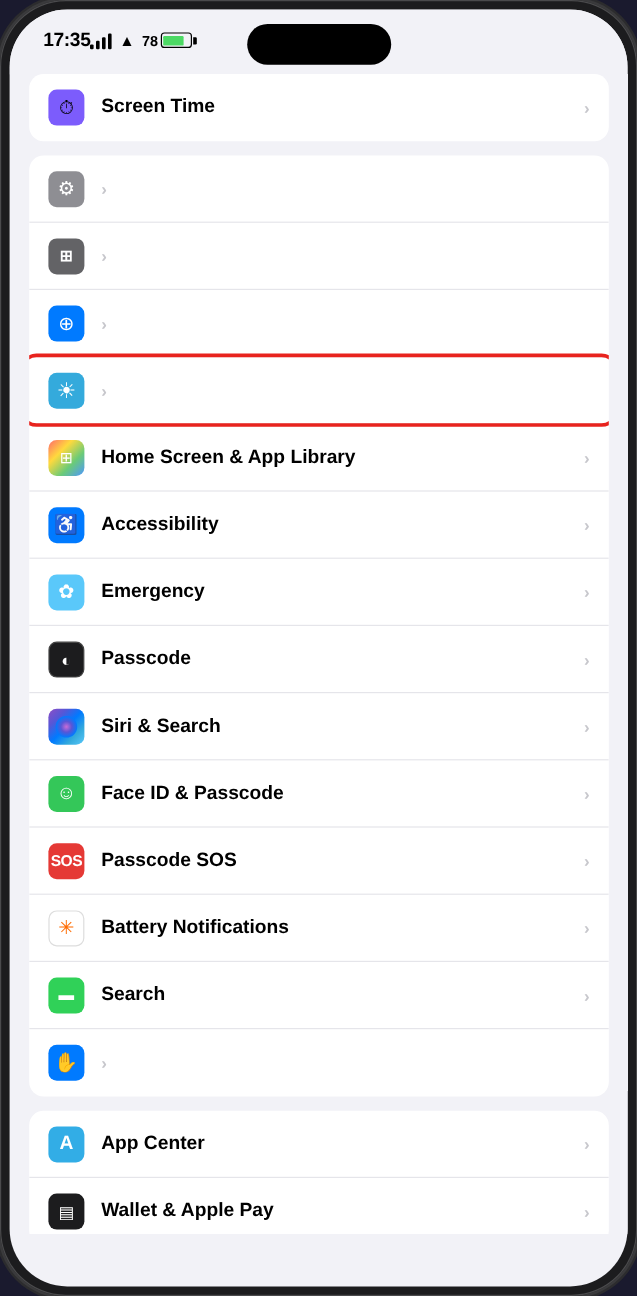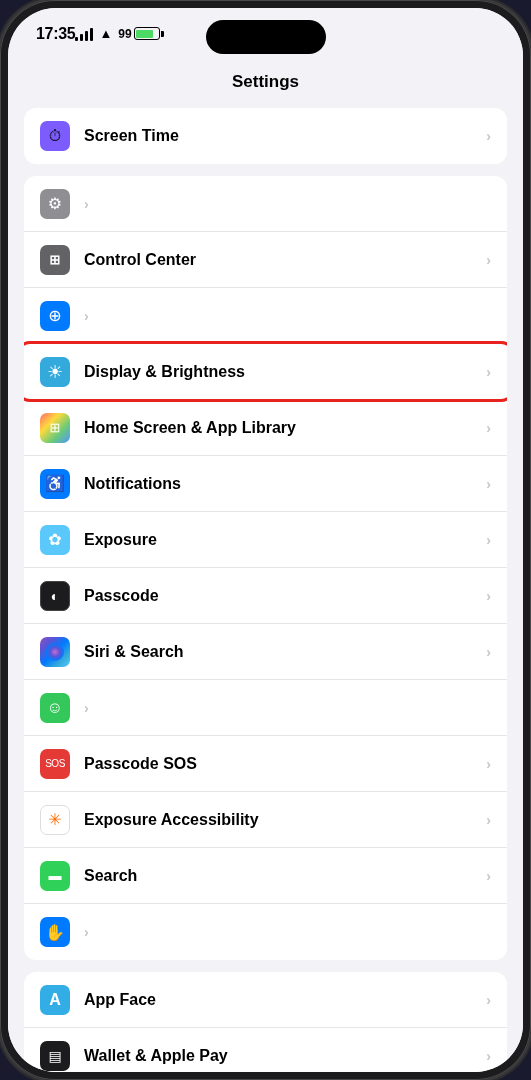--- a/index.html
+++ b/index.html
@@ -246,79 +246,76 @@
       <span class="status-time">17:35</span>
       <div class="status-icons">
         <div class="signal-bars">
           <div class="signal-bar" style="height:4px;"></div>
           <div class="signal-bar" style="height:7px;"></div>
           <div class="signal-bar" style="height:10px;"></div>
           <div class="signal-bar" style="height:13px;"></div>
         </div>
         <span class="wifi-icon">▲</span>
         <div class="battery-status">
-          <span class="battery-text">99</span>
+          <span class="battery-text">78</span>
           <div class="battery-icon">
             <div class="battery-fill"></div>
           </div>
         </div>
       </div>
     </div>
 
-    <div class="page-title">Settings</div>
 
     <div class="scroll-content">
 
       <div class="settings-section">
         <div class="settings-row">
           <div class="row-icon icon-purple" style="font-size:16px;">⏱</div>
           <span class="row-label">Screen Time</span>
           <span class="chevron">›</span>
         </div>
       </div>
 
       <div class="settings-section">
 
         <div class="settings-row">
           <div class="row-icon icon-gray" style="font-size:16px; color:#fff;">⚙</div>
           <span class="chevron">›</span>
         </div>
 
         <div class="settings-row">
           <div class="row-icon icon-gray2" style="color:#fff; font-size:13px; font-weight:bold;">⊞</div>
-          <span class="row-label">Control Center</span>
           <span class="chevron">›</span>
         </div>
 
         <div class="settings-row">
           <div class="row-icon icon-blue" style="color:#fff; font-size:16px;">⊕</div>
           <span class="chevron">›</span>
         </div>
 
         <div class="settings-row highlighted-row">
           <div class="row-icon" style="background: #34aadc; color:#fff; font-size:18px;">☀</div>
-          <span class="row-label">Display &amp; Brightness</span>
           <span class="chevron">›</span>
         </div>
 
         <div class="settings-row">
           <div class="row-icon" style="background: linear-gradient(135deg, #ff6b6b 0%, #ffd93d 33%, #6bcb77 66%, #4d96ff 100%); color:#fff; font-size:13px;">⊞</div>
           <span class="row-label">Home Screen &amp; App Library</span>
           <span class="chevron">›</span>
         </div>
 
         <div class="settings-row">
           <div class="row-icon" style="background: #007aff; color:#fff; font-size:16px;">♿</div>
-          <span class="row-label">Notifications</span>
+          <span class="row-label">Accessibility</span>
           <span class="chevron">›</span>
         </div>
 
         <div class="settings-row">
           <div class="row-icon" style="background: #5ac8fa; color:#fff; font-size:16px;">✿</div>
-          <span class="row-label">Exposure</span>
+          <span class="row-label">Emergency</span>
           <span class="chevron">›</span>
         </div>
 
         <div class="settings-row">
           <div class="row-icon" style="background: #1c1c1e; color:#fff; font-size:14px; border: 1px solid #444;">◐</div>
           <span class="row-label">Passcode</span>
           <span class="chevron">›</span>
         </div>
 
         <div class="settings-row">
@@ -333,53 +330,54 @@
                   </radialGradient>
                 </defs>
               </svg>
           </div>
           <span class="row-label">Siri &amp; Search</span>
           <span class="chevron">›</span>
         </div>
 
         <div class="settings-row">
           <div class="row-icon" style="background: #34c759; color:#fff; font-size:16px;">☺</div>
-          <span class="chevron">›</span>
-        </div>
-
-        <div class="settings-row">
-          <div class="row-icon" style="background: #e53935; color:#fff; font-size:10px; font-weight: 400; letter-spacing: -0.5px;">SOS</div>
+          <span class="row-label">Face ID &amp; Passcode</span>
+          <span class="chevron">›</span>
+        </div>
+
+        <div class="settings-row">
+          <div class="row-icon" style="background: #e53935; color:#fff; font-size:13px; font-weight: 700; letter-spacing: -0.5px;">SOS</div>
           <span class="row-label">Passcode SOS</span>
           <span class="chevron">›</span>
         </div>
 
         <div class="settings-row">
           <div class="row-icon" style="background: #fff; border: 1px solid #ddd; color: #ff6b00; font-size: 16px;">✳</div>
-          <span class="row-label">Exposure Accessibility</span>
+          <span class="row-label">Battery Notifications</span>
           <span class="chevron">›</span>
         </div>
 
         <div class="settings-row">
           <div class="row-icon" style="background: #30d158; color:#fff; font-size:13px;">▬</div>
           <span class="row-label">Search</span>
           <span class="chevron">›</span>
         </div>
 
         <div class="settings-row">
           <div class="row-icon" style="background: #007aff; color:#fff; font-size:16px;">✋</div>
           <span class="chevron">›</span>
         </div>
 
       </div>
 
       <div class="settings-section">
 
         <div class="settings-row">
           <div class="row-icon" style="background: #32ade6; color:#fff; font-size:16px; font-weight: bold;">A</div>
-          <span class="row-label">App Face</span>
+          <span class="row-label">App Center</span>
           <span class="chevron">›</span>
         </div>
 
         <div class="settings-row">
           <div class="row-icon" style="background: #1c1c1e; color:#fff; font-size:14px;">▤</div>
           <span class="row-label">Wallet &amp; Apple Pay</span>
           <span class="chevron">›</span>
         </div>
 
       </div>

